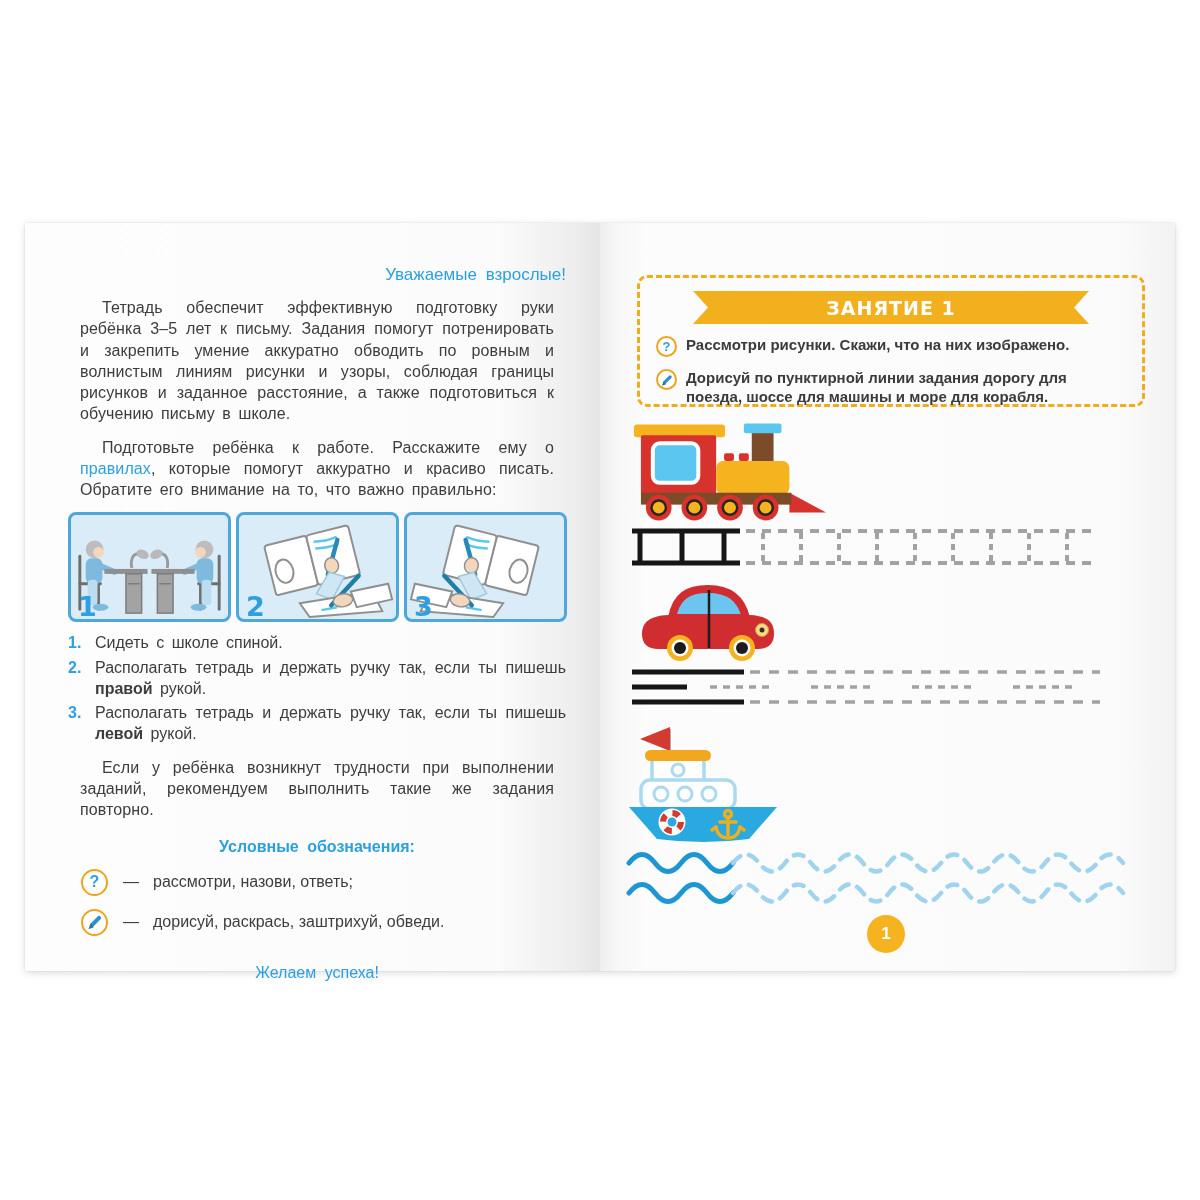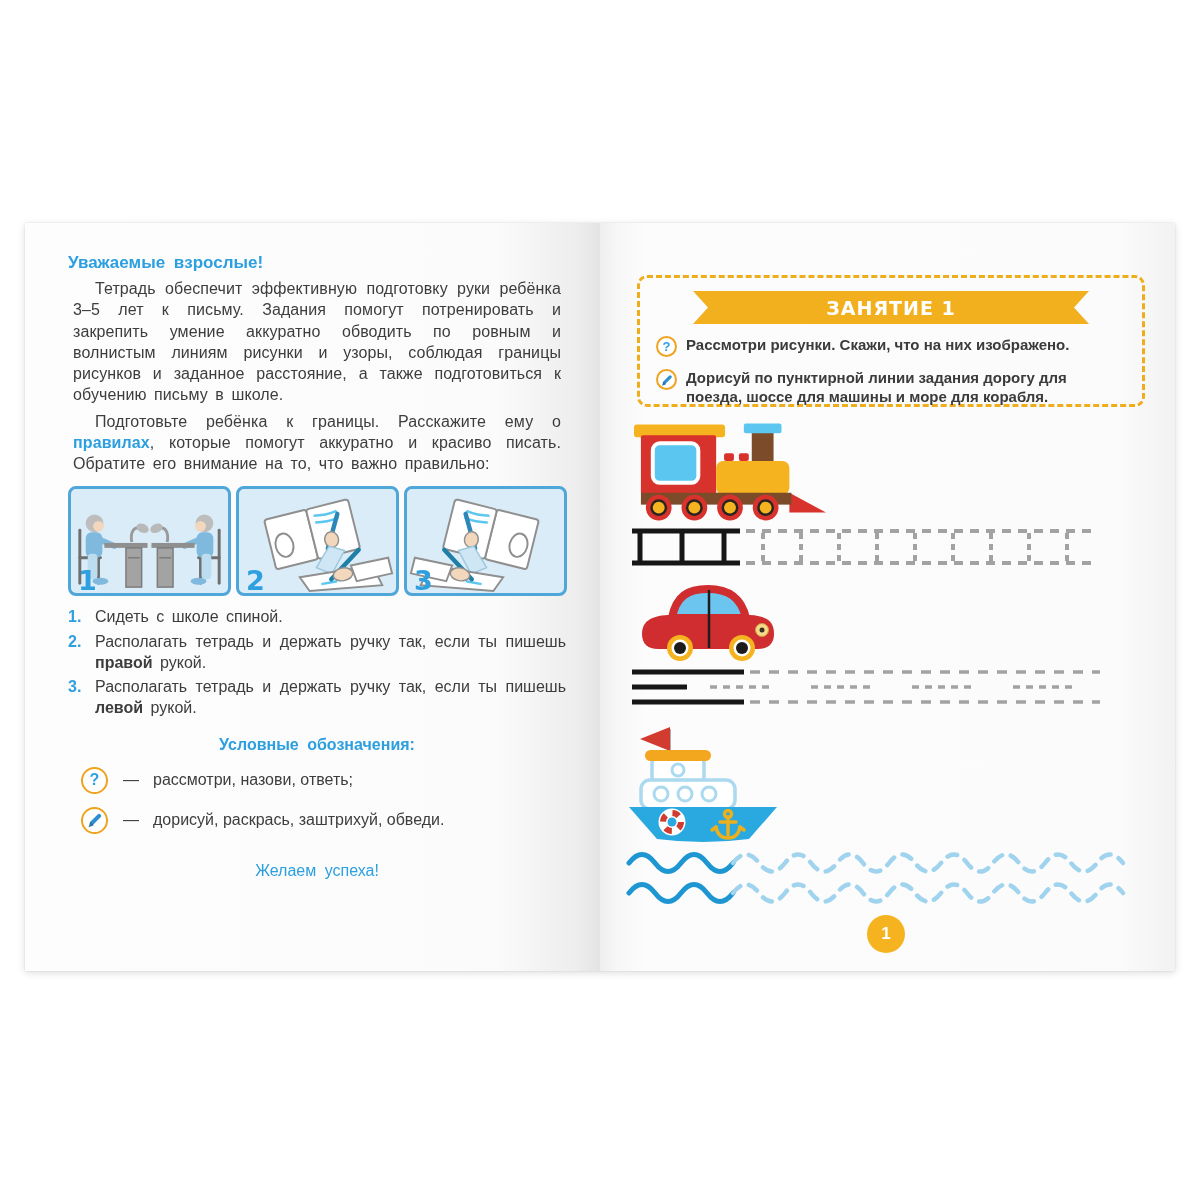--- a/index.html
+++ b/index.html
@@ -16,28 +16,28 @@
     width:575px;height:100%;position:relative;
     background:linear-gradient(to right,#fdfdfd 0%,#fbfbfb 82%,#ededed 96%,#e4e4e4 100%);
   }
   .page-right{
     width:575px;height:100%;position:relative;
     background:linear-gradient(to right,#eeeeee 0%,#f7f7f7 3%,#fcfcfc 8%,#fbfbfb 90%,#f2f2f2 100%);
   }
   
   .left-content{position:absolute;left:43px;top:30px;width:498px;}
   .page-title{
-    text-align:left;color:#2b9fdf;font-weight:bold;font-size:17px;
-    word-spacing:4px;margin:0 0 5px 0;
+    text-align:right;color:#2b9fdf;font-weight:normal;font-size:17px;
+    word-spacing:4px;margin:12px 0 5px 0;
   }
   .body-par{
-    margin:5px;text-align:justify;font-size:16px;line-height:1.33;
+    margin:12px;text-align:justify;font-size:16px;line-height:1.33;
     text-indent:22px;word-spacing:3px;letter-spacing:0.1px;
   }
-  .blue-bold{color:#2b9fdf;font-weight:bold;}
+  .blue-bold{color:#2b9fdf;font-weight:normal;}
   .pic-row{display:flex;gap:5px;margin:12px 0 10px 0;}
   .pic-box{
     width:163px;height:110px;box-sizing:border-box;background:#d9ecf8;
     border:3px solid #4fa6d8;border-radius:8px;position:relative;overflow:hidden;flex:none;
   }
   .pic-box svg{position:absolute;left:0;top:0;width:100%;height:100%;}
   .pic-num{
     position:absolute;left:7px;bottom:-1px;color:#2f9fe0;font-weight:bold;
     font-size:27px;line-height:1;font-family:"DejaVu Sans",sans-serif;
   }
@@ -94,21 +94,21 @@
 
 <div class="spread">
 
   <div class="page-left">
     <div class="left-content">
 
       <p class="page-title">Уважаемые  взрослые!</p>
 
       <p class="body-par">Тетрадь обеспечит эффективную подготовку руки ребёнка 3–5 лет к письму. Задания помогут потренировать и закрепить умение аккуратно обводить по ровным и волнистым линиям рисунки и узоры, соблюдая границы рисунков и заданное расстояние, а также подготовиться к обучению письму в школе.</p>
 
-      <p class="body-par"><span>Подготовьте ребёнка к границы. Расскажите ему о </span><b class="blue-bold">правилах</b><span>, которые помогут аккуратно и красиво писать. Обратите его внимание на то, что важно правильно:</span></p>
+      <p class="body-par"><span>Подготовьте ребёнка к работе. Расскажите ему о </span><b class="blue-bold">правилах</b><span>, которые помогут аккуратно и красиво писать. Обратите его внимание на то, что важно правильно:</span></p>
 
       <div class="pic-row">
 
         <div class="pic-box">
           <svg viewBox="0 0 160 102" preserveAspectRatio="xMidYMax meet">
             <g id="deskside">
               <g stroke="#6f6f6f" stroke-width="3" stroke-linecap="round" fill="none">
                 <line x1="9" y1="38" x2="9" y2="92"></line>
                   <line x1="9" y1="66" x2="30" y2="66"></line>
                   <line x1="28" y1="66" x2="28" y2="92"></line>
@@ -166,20 +166,21 @@
           <span class="rule-num">1.</span><span>Сидеть с школе спиной.</span><b></b><span></span>
         </div>
         <div class="rule">
           <span class="rule-num">2.</span><span>Располагать тетрадь и держать ручку так, если ты пишешь </span><b>правой</b><span> рукой.</span>
         </div>
         <div class="rule">
           <span class="rule-num">3.</span><span>Располагать тетрадь и держать ручку так, если ты пишешь </span><b>левой</b><span> рукой.</span>
         </div>
       </div>
 
+      <p class="body-par">Если у ребёнка возникнут трудности при выполнении заданий, рекомендуем выполнить такие же задания повторно.</p>
 
       <p class="legend-title">Условные  обозначения:</p>
 
       <div class="legend-row">
         <span class="legend-circle">
             <span class="q-glyph">?</span>
           </span>
         <span class="legend-dash">—</span>
         <span>рассмотри,  назови,  ответь;</span>
       </div>

